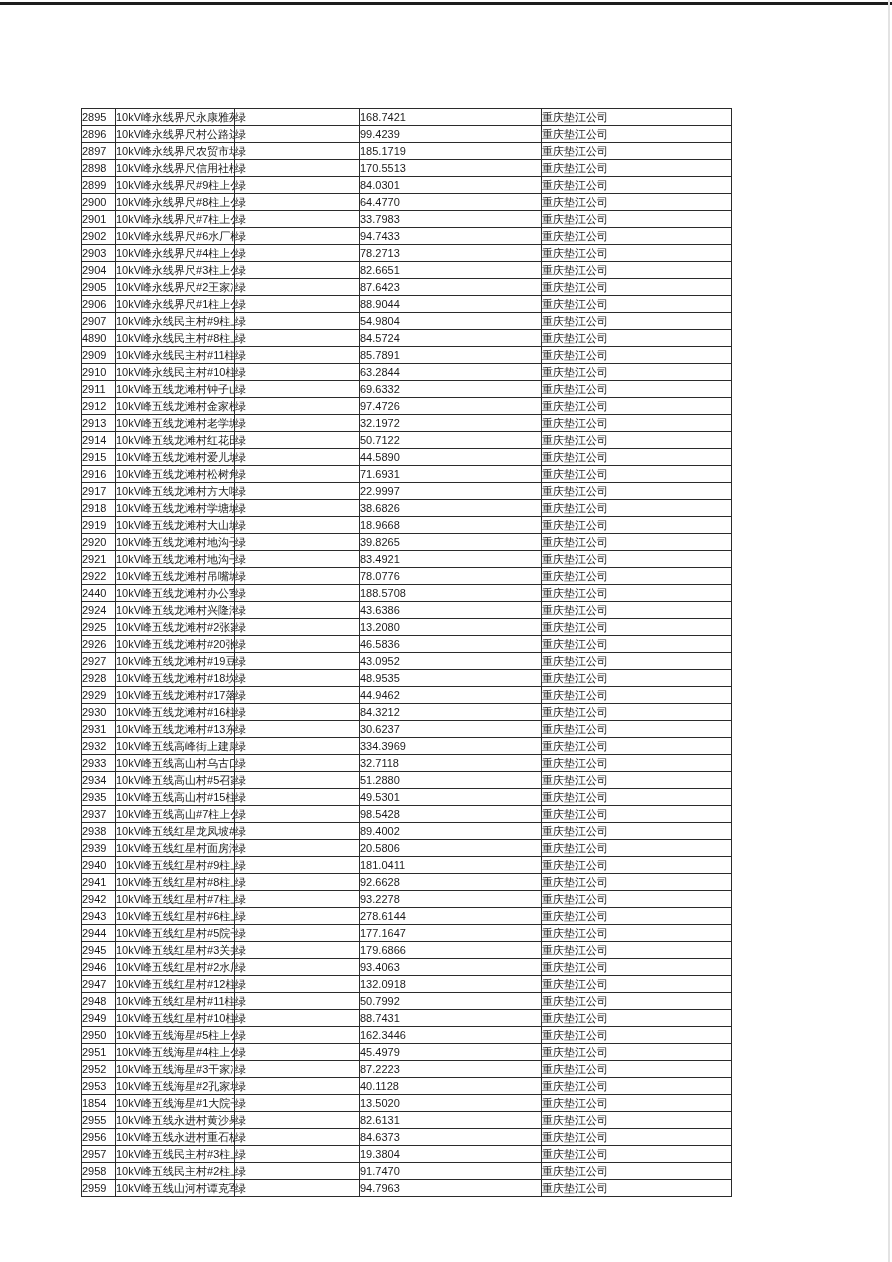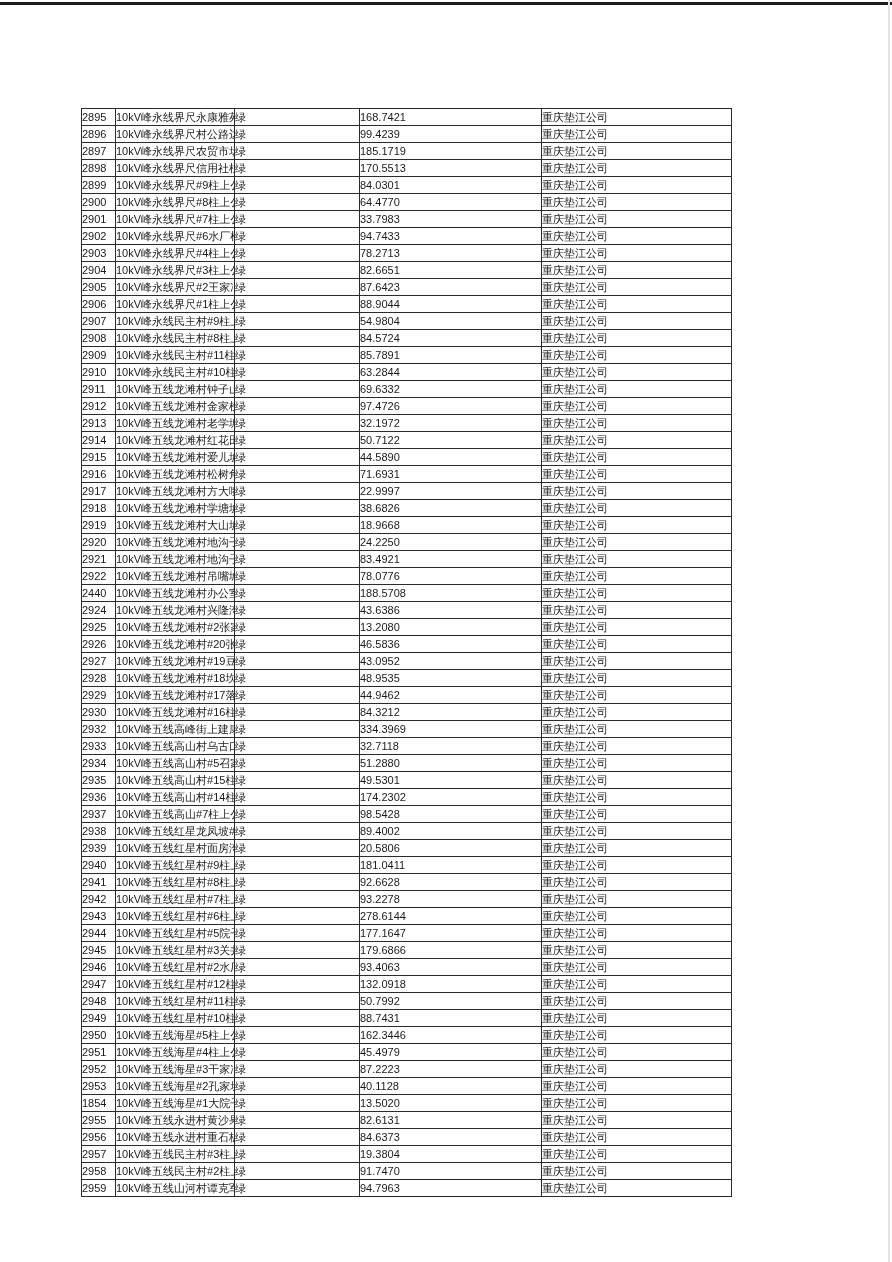--- a/index.html
+++ b/index.html
@@ -164,21 +164,21 @@
 
   <tr>
     <td class="c-id">2907</td>
     <td class="c-name">10kV峰永线民主村#9柱上</td>
     <td class="c-status">绿</td>
     <td class="c-value">54.9804</td>
     <td class="c-company">重庆垫江公司</td>
   </tr>
 
   <tr>
-    <td class="c-id">2908</td>
+    <td class="c-id">4890</td>
     <td class="c-name">10kV峰永线民主村#8柱上</td>
     <td class="c-status">绿</td>
     <td class="c-value">84.5724</td>
     <td class="c-company">重庆垫江公司</td>
   </tr>
 
   <tr>
     <td class="c-id">2909</td>
     <td class="c-name">10kV峰永线民主村#11柱</td>
     <td class="c-status">绿</td>
@@ -263,21 +263,21 @@
     <td class="c-name">10kV峰五线龙滩村大山坡</td>
     <td class="c-status">绿</td>
     <td class="c-value">18.9668</td>
     <td class="c-company">重庆垫江公司</td>
   </tr>
 
   <tr>
     <td class="c-id">2920</td>
     <td class="c-name">10kV峰五线龙滩村地沟子</td>
     <td class="c-status">绿</td>
-    <td class="c-value">24.2250</td>
+    <td class="c-value">39.8265</td>
     <td class="c-company">重庆垫江公司</td>
   </tr>
 
   <tr>
     <td class="c-id">2921</td>
     <td class="c-name">10kV峰五线龙滩村地沟子</td>
     <td class="c-status">绿</td>
     <td class="c-value">83.4921</td>
     <td class="c-company">重庆垫江公司</td>
   </tr>
@@ -347,20 +347,27 @@
   </tr>
 
   <tr>
     <td class="c-id">2930</td>
     <td class="c-name">10kV峰五线龙滩村#16柱</td>
     <td class="c-status">绿</td>
     <td class="c-value">84.3212</td>
     <td class="c-company">重庆垫江公司</td>
   </tr>
 
+  <tr>
+    <td class="c-id">2931</td>
+    <td class="c-name">10kV峰五线龙滩村#13东</td>
+    <td class="c-status">绿</td>
+    <td class="c-value">30.6237</td>
+    <td class="c-company">重庆垫江公司</td>
+  </tr>
 
   <tr>
     <td class="c-id">2932</td>
     <td class="c-name">10kV峰五线高峰街上建康</td>
     <td class="c-status">绿</td>
     <td class="c-value">334.3969</td>
     <td class="c-company">重庆垫江公司</td>
   </tr>
 
   <tr>
@@ -380,27 +387,20 @@
   </tr>
 
   <tr>
     <td class="c-id">2935</td>
     <td class="c-name">10kV峰五线高山村#15柱</td>
     <td class="c-status">绿</td>
     <td class="c-value">49.5301</td>
     <td class="c-company">重庆垫江公司</td>
   </tr>
 
-  <tr>
-    <td class="c-id">2936</td>
-    <td class="c-name">10kV峰五线高山村#14柱</td>
-    <td class="c-status">绿</td>
-    <td class="c-value">174.2302</td>
-    <td class="c-company">重庆垫江公司</td>
-  </tr>
 
   <tr>
     <td class="c-id">2937</td>
     <td class="c-name">10kV峰五线高山#7柱上公</td>
     <td class="c-status">绿</td>
     <td class="c-value">98.5428</td>
     <td class="c-company">重庆垫江公司</td>
   </tr>
 
   <tr>

